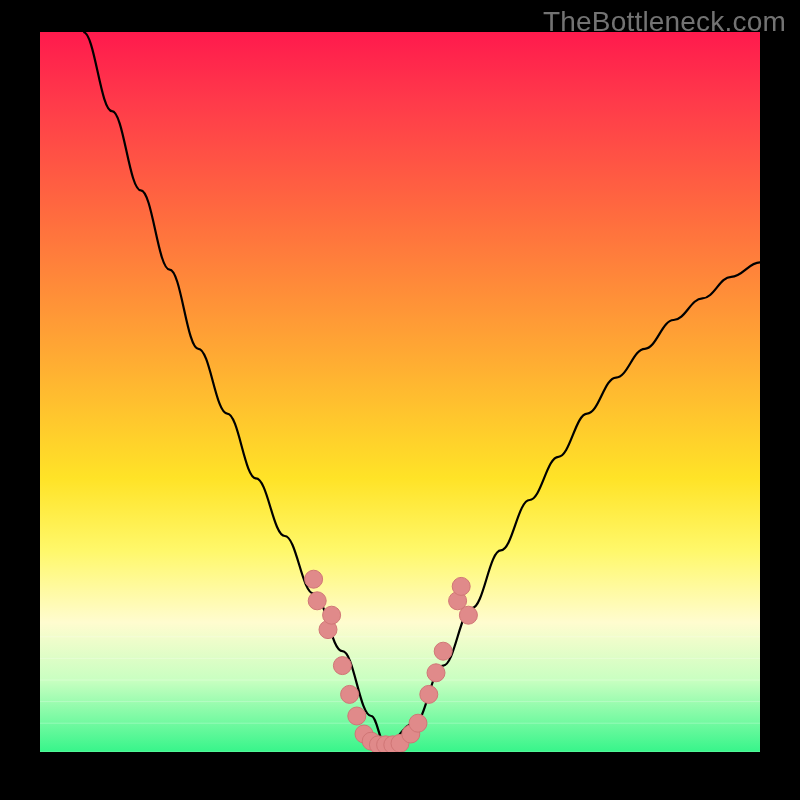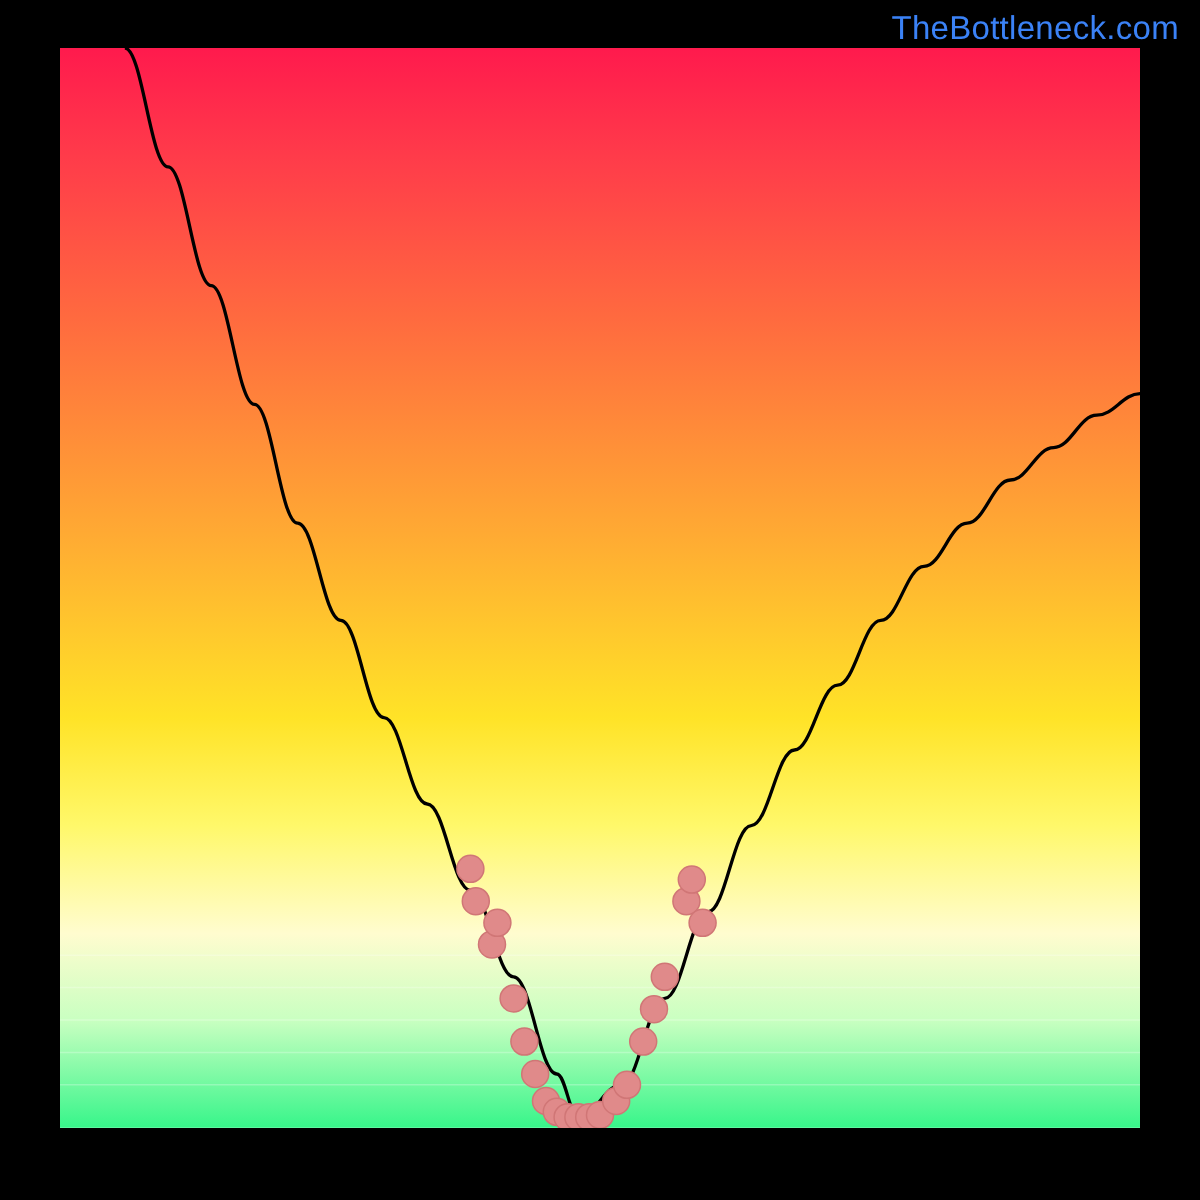--- a/index.html
+++ b/index.html
@@ -33,22 +33,22 @@
       #ffe327 62%,
       #fff86a 72%,
       #fffccf 82%,
       #c9ffc1 90%,
       #37f58a 100%);
   }
   .watermark {
     position: absolute;
     top: 6px;
     right: 14px;
-    color: #3b82f6;
-    font-size: 22px;
+    color: #737373;
+    font-size: 28px;
     letter-spacing: 0.2px;
   }
   svg.curve {
     position: absolute;
     left: 0;
     top: 0;
     width: 100%;
     height: 100%;
   }
   .dot {

